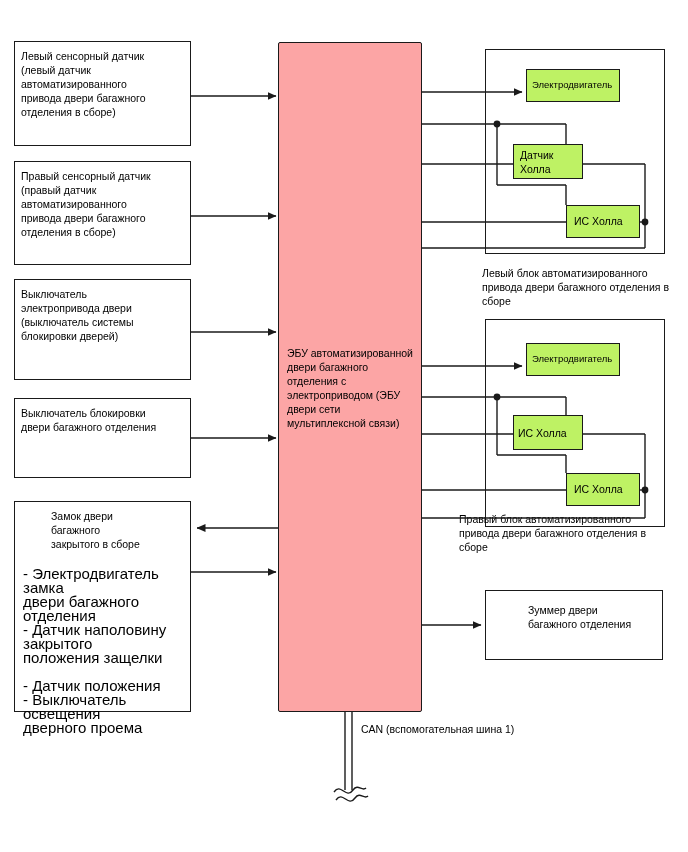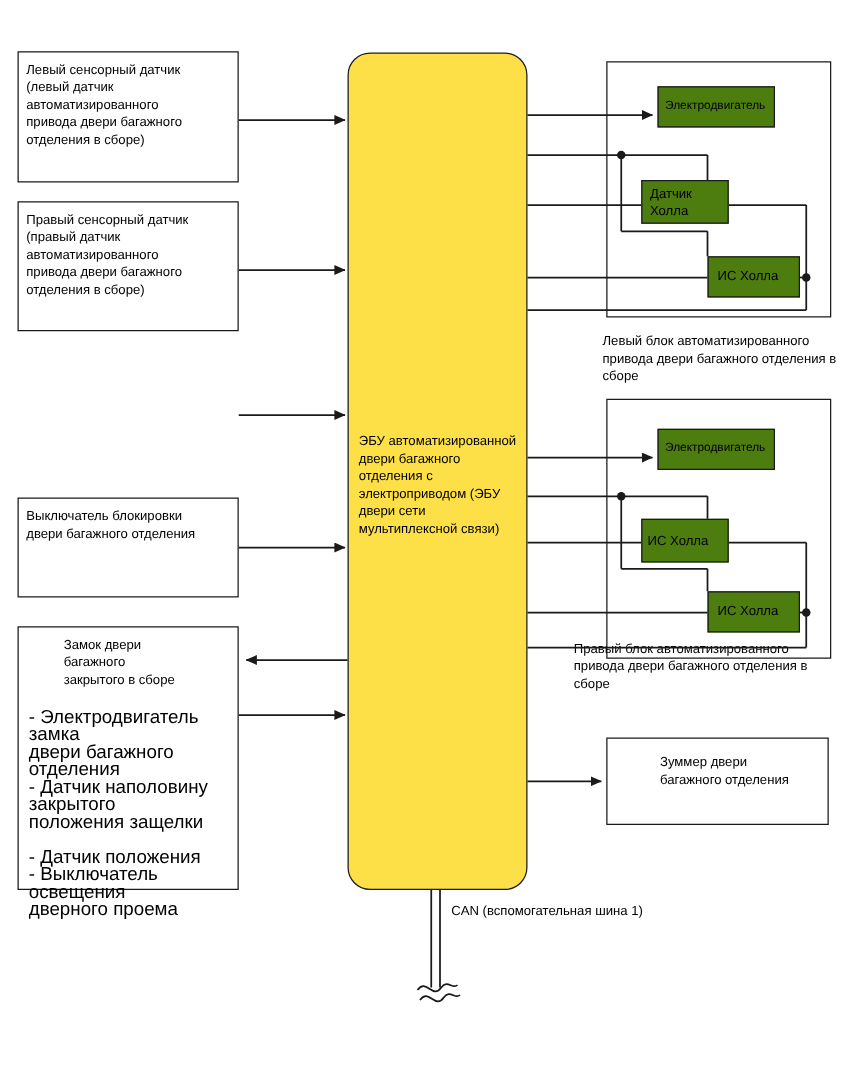--- a/index.html
+++ b/index.html
@@ -31,39 +31,39 @@
 
   
   .inbox{width:177px;}
   .inbox .txt{top:7px;left:6px;right:4px;padding:0;}
 
   
   #ecu{
     position:absolute;
     left:278px;top:42px;width:144px;height:670px;
     border:1.5px solid #1a1a1a;
-    border-radius:18px;
-    background:#fde047;
+    border-radius:2px;
+    background:#fca5a5;
     box-sizing:border-box;
   }
   #ecu .txt{
     position:absolute;
     top:303px;left:8px;right:6px;
     font-size:10.5px;line-height:14px;
     white-space:pre-line;
   }
 
   
   .outer{position:absolute;border:1.5px solid #1a1a1a;background:#fff;box-sizing:border-box;}
 
   
   .sub{
     position:absolute;
     border:1.5px solid #1a1a1a;
-    background:#4d7c0f;
+    background:#bef264;
     box-sizing:border-box;
   }
   .sub .txt{
     position:absolute;top:6px;left:8px;right:4px;
     font-size:10.5px;line-height:14px;white-space:pre-line;
   }
 
   .caption{
     position:absolute;
     font-size:10.5px;line-height:14px;
@@ -97,20 +97,26 @@
   </div>
 
   <div class="box inbox" style="left:14px;top:161px;height:104px;">
     <div class="txt">Правый сенсорный датчик
 (правый датчик
 автоматизированного
 привода двери багажного
 отделения в сборе)</div>
   </div>
 
+  <div class="box inbox" style="left:14px;top:279px;height:101px;">
+    <div class="txt">Выключатель
+электропривода двери
+(выключатель системы
+блокировки дверей)</div>
+  </div>
 
   <div class="box inbox" style="left:14px;top:398px;height:80px;">
     <div class="txt">Выключатель блокировки
 двери багажного отделения</div>
   </div>
 
   <div class="box inbox" style="left:14px;top:501px;height:211px;">
     <div class="lockhead" style="left:36px;top:7px;right:4px;">Замок двери
 багажного
 закрытого в сборе</div>

